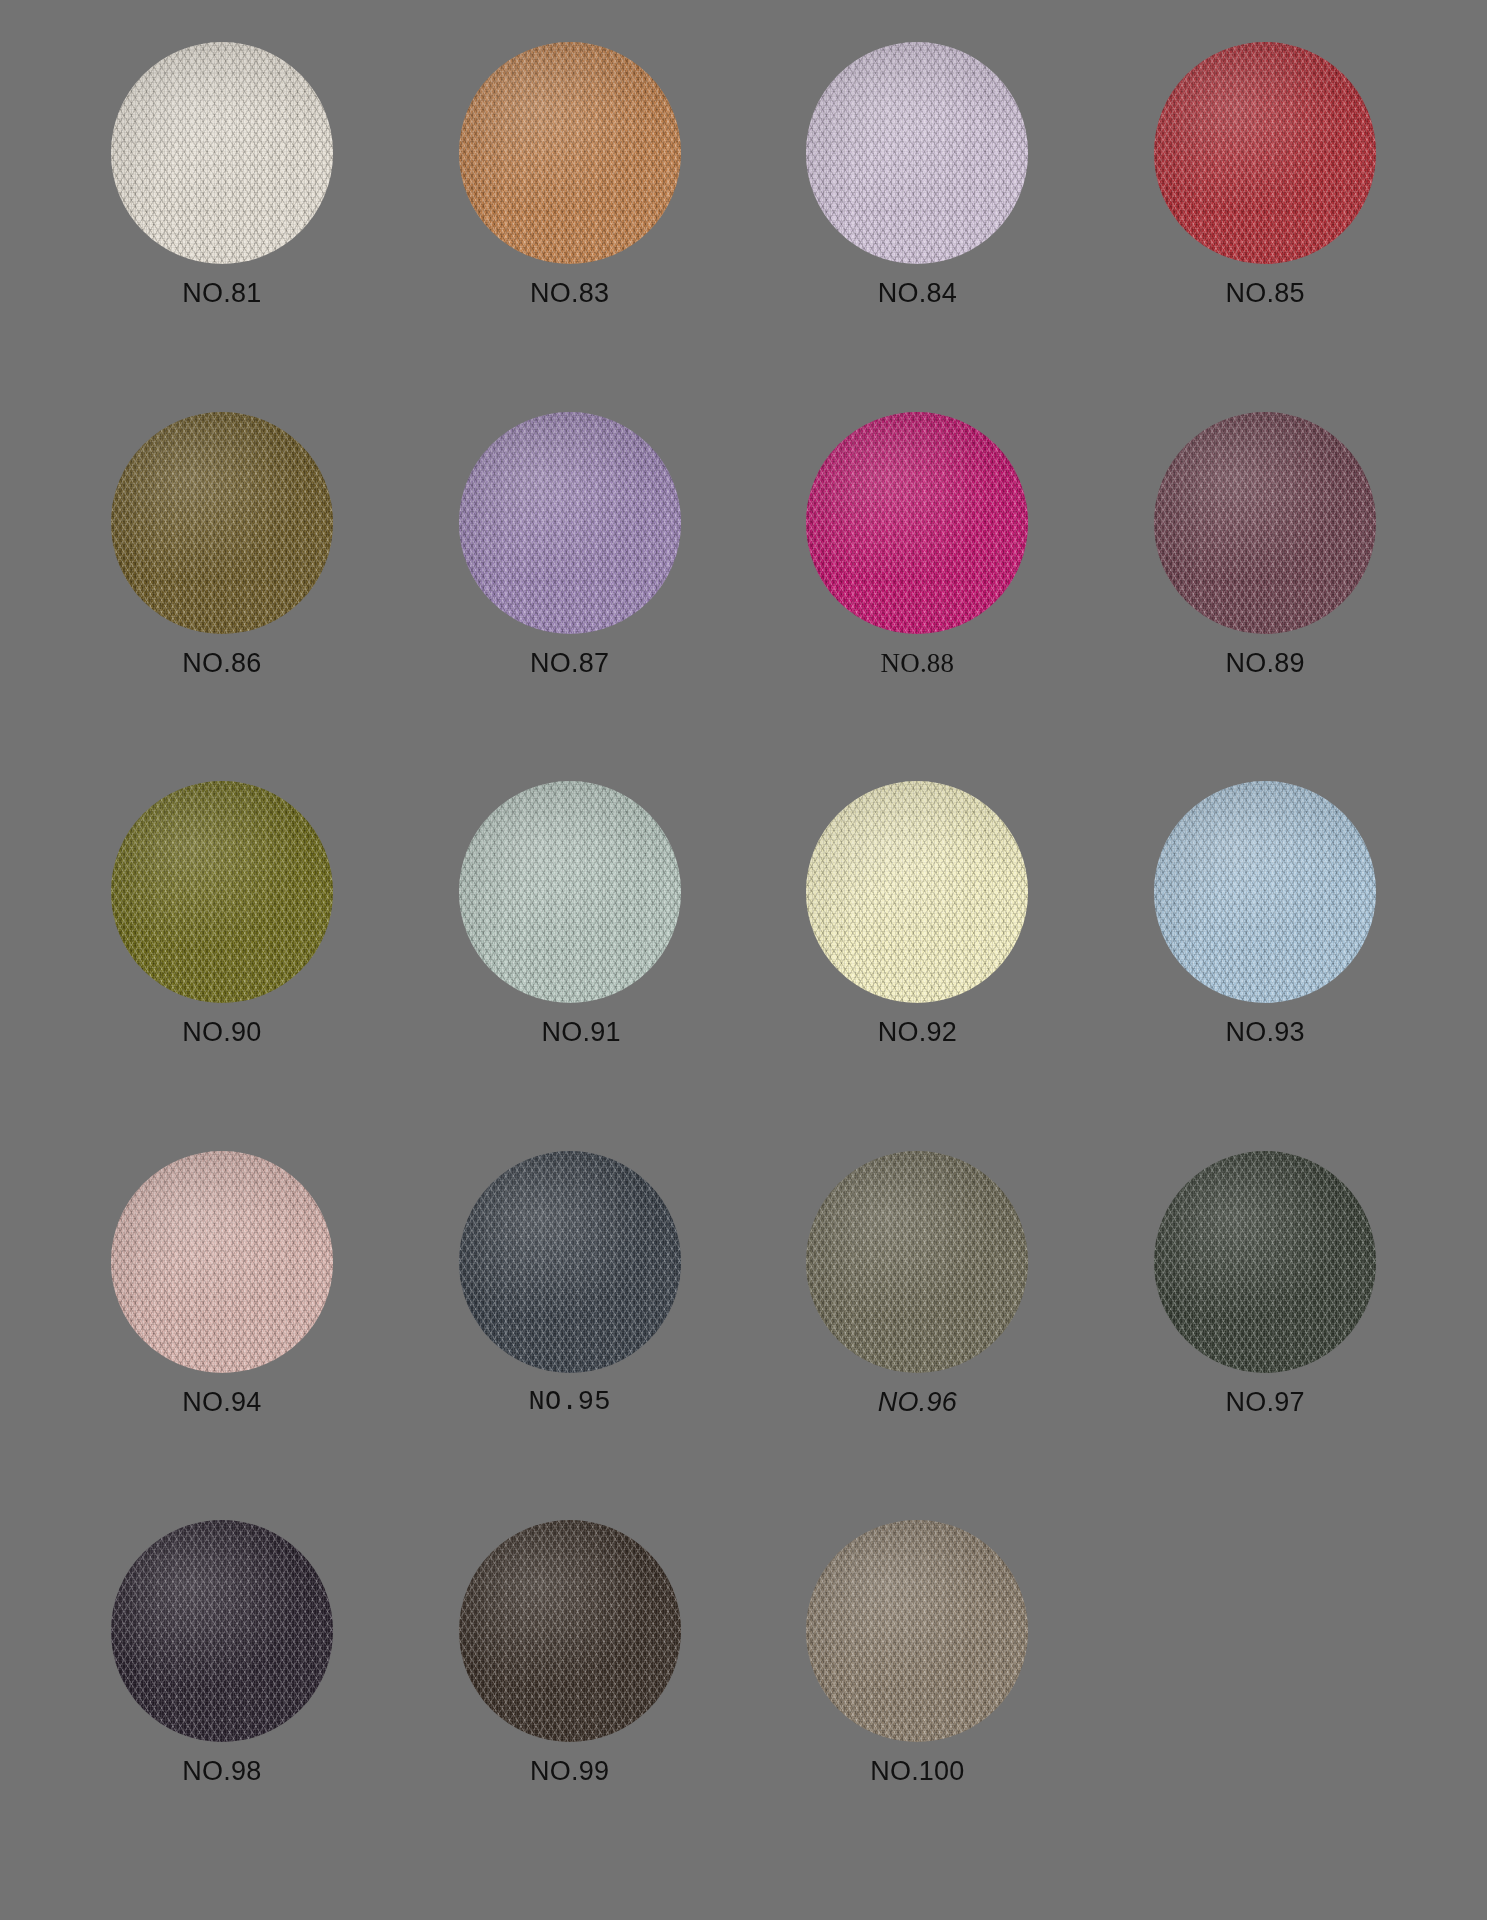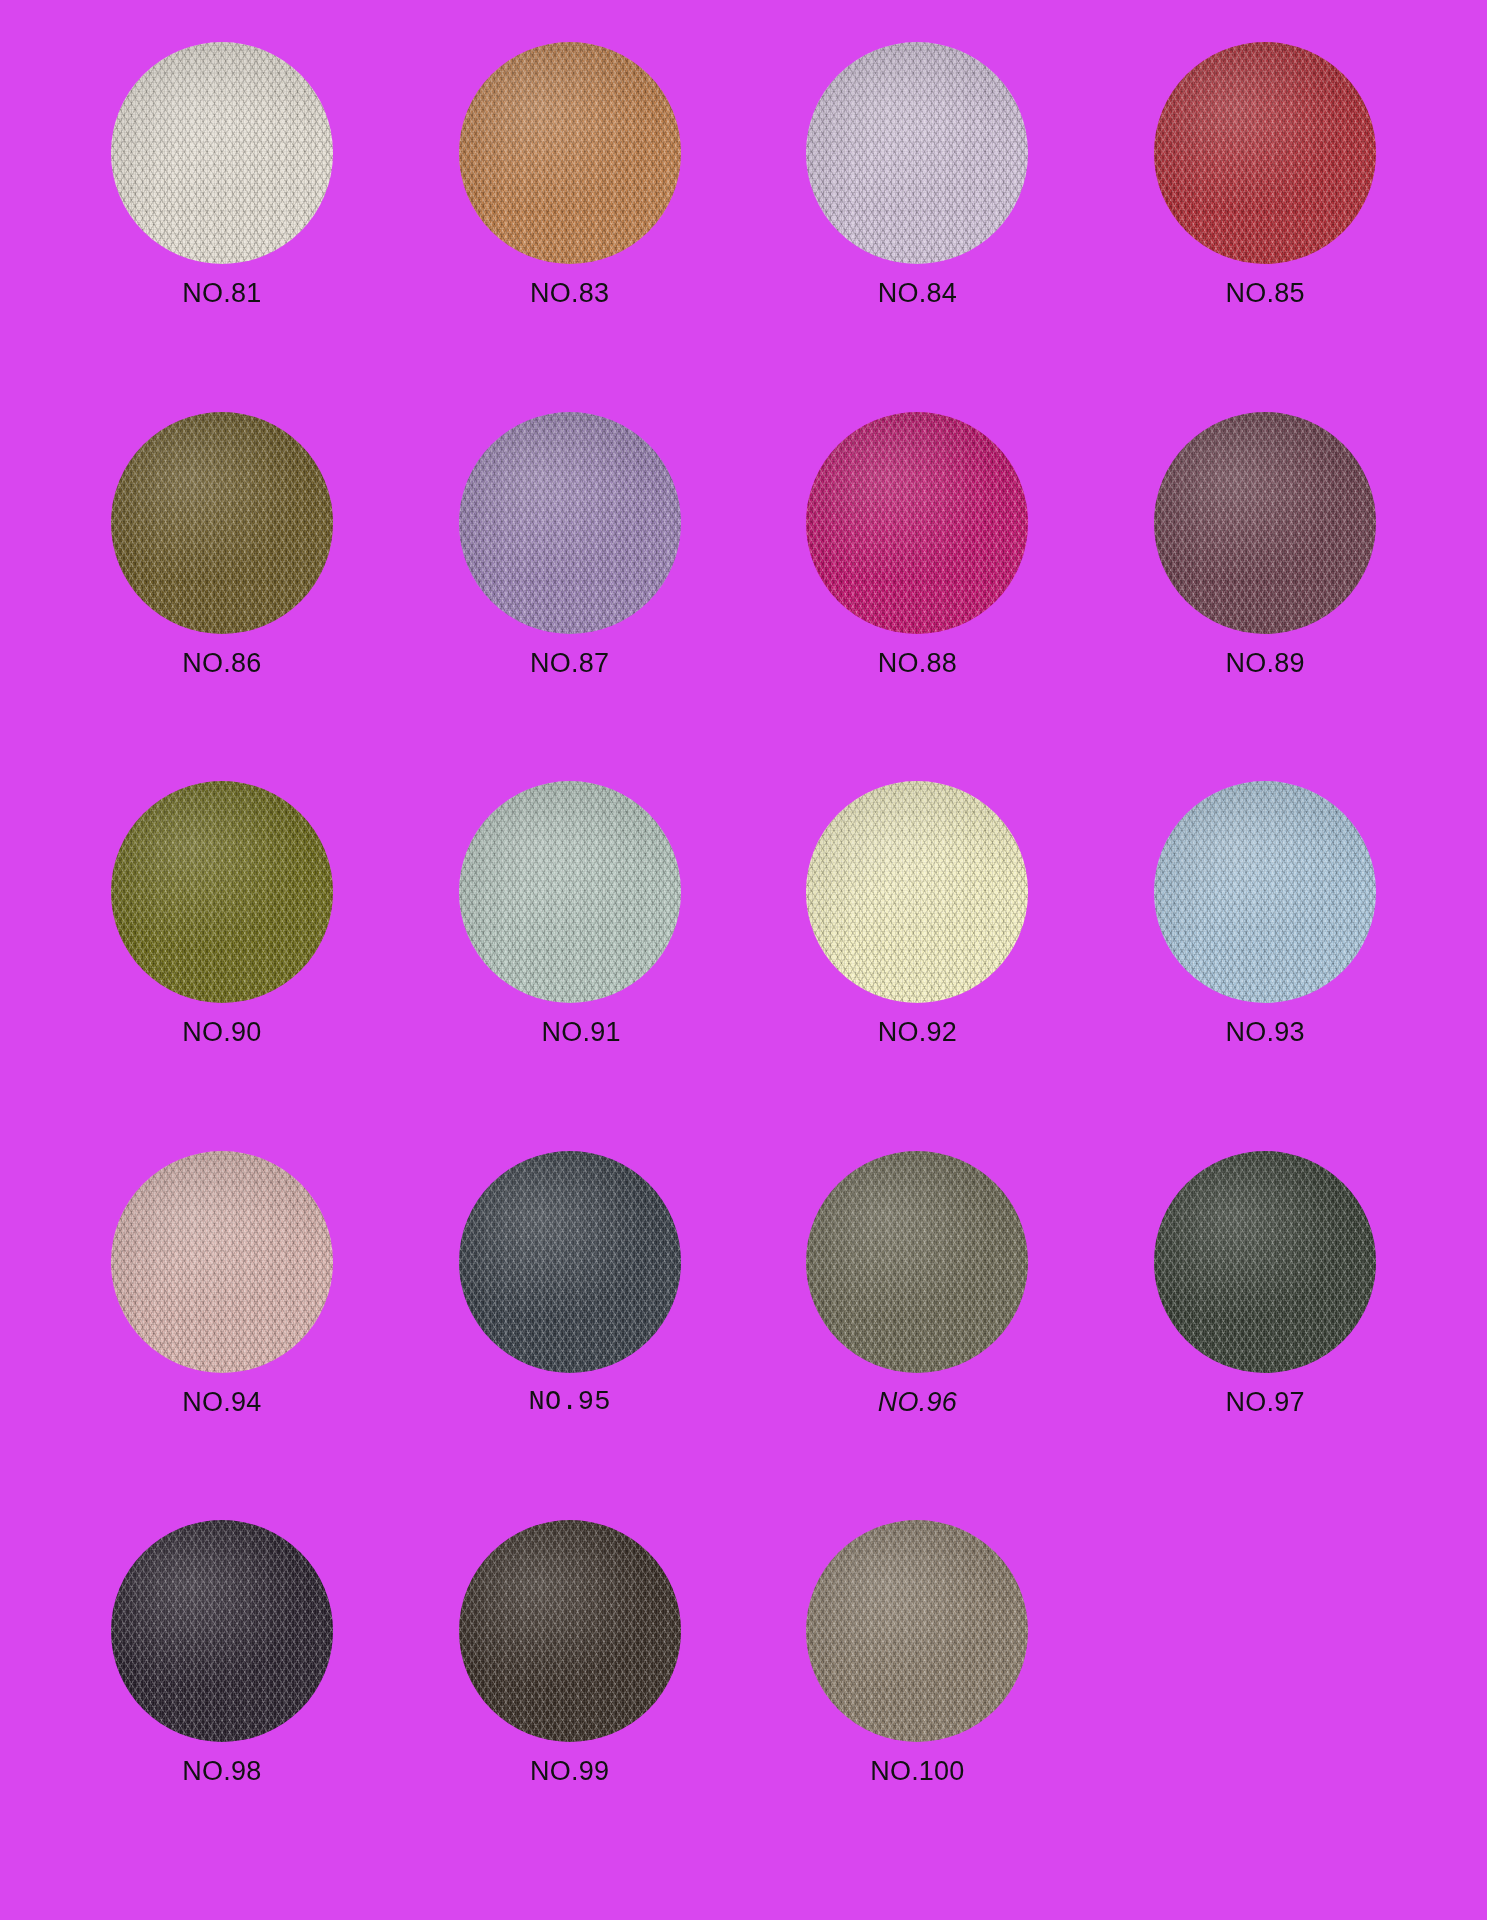--- a/index.html
+++ b/index.html
@@ -14,21 +14,21 @@
     font-family: "Liberation Sans", "DejaVu Sans", sans-serif;
     -webkit-font-smoothing: antialiased;
     overflow: hidden;
   }
 
   #swatch-sheet {
     width: 1487px;
     height: 1920px;
     box-sizing: border-box;
     padding: 42px 48px 30px 48px;
-    background: #d946ef;
+    background: #737373;
   }
 
   .swatch-grid {
     display: grid;
     grid-template-columns: repeat(4, 1fr);
     grid-template-rows: repeat(5, 1fr);
     width: 100%;
     height: 100%;
     column-gap: 0px;
     row-gap: 0px;
@@ -221,21 +221,21 @@
       <div class="swatch-cell">
         <div class="swatch-disc-wrap">
           <div class="swatch-disc" style="background-color: rgb(194, 20, 111);">
             <div class="tex tex-a"></div>
             <div class="tex tex-b"></div>
             <div class="tex tex-c"></div>
             <div class="tex tex-d"></div>
             <div class="tex tex-shade"></div>
           </div>
         </div>
-        <div class="swatch-label" style="color: rgb(17, 17, 17);">NO.88</div>
+        <div class="swatch-label" style="color: rgb(17, 17, 17); font-family: Liberation Serif, serif;">NO.88</div>
       </div>
       <div class="swatch-cell">
         <div class="swatch-disc-wrap">
           <div class="swatch-disc" style="background-color: rgb(110, 67, 80);">
             <div class="tex tex-a"></div>
             <div class="tex tex-b"></div>
             <div class="tex tex-c"></div>
             <div class="tex tex-d"></div>
             <div class="tex tex-shade"></div>
           </div>

